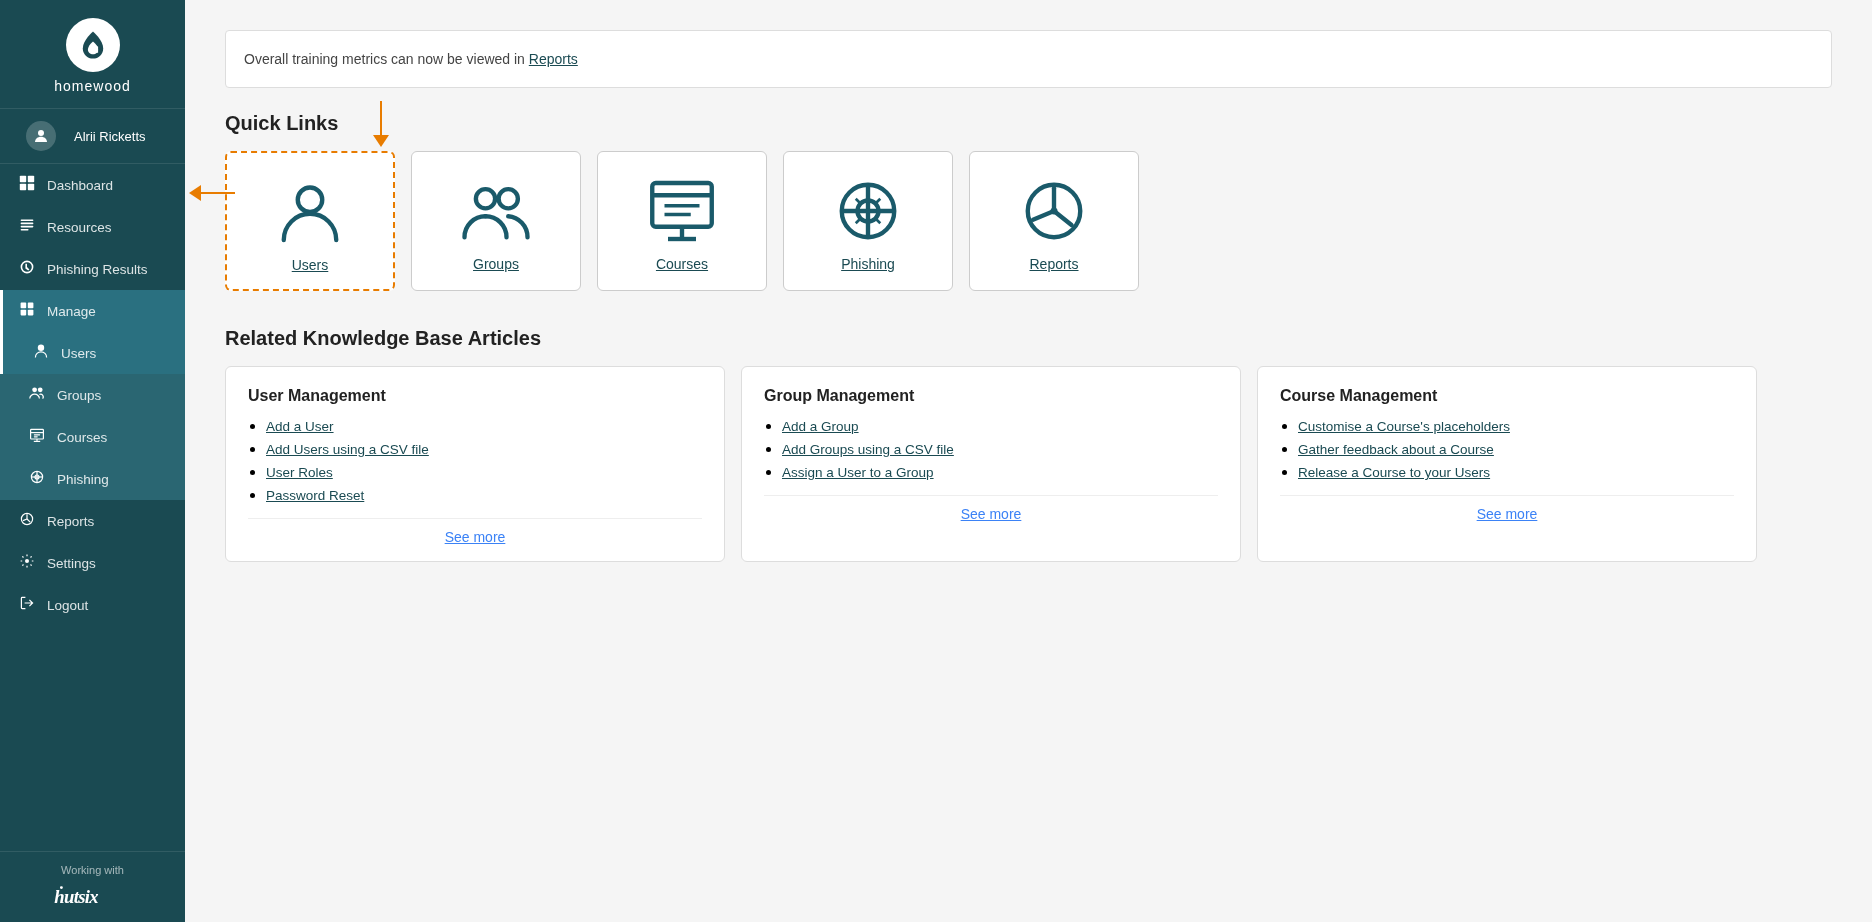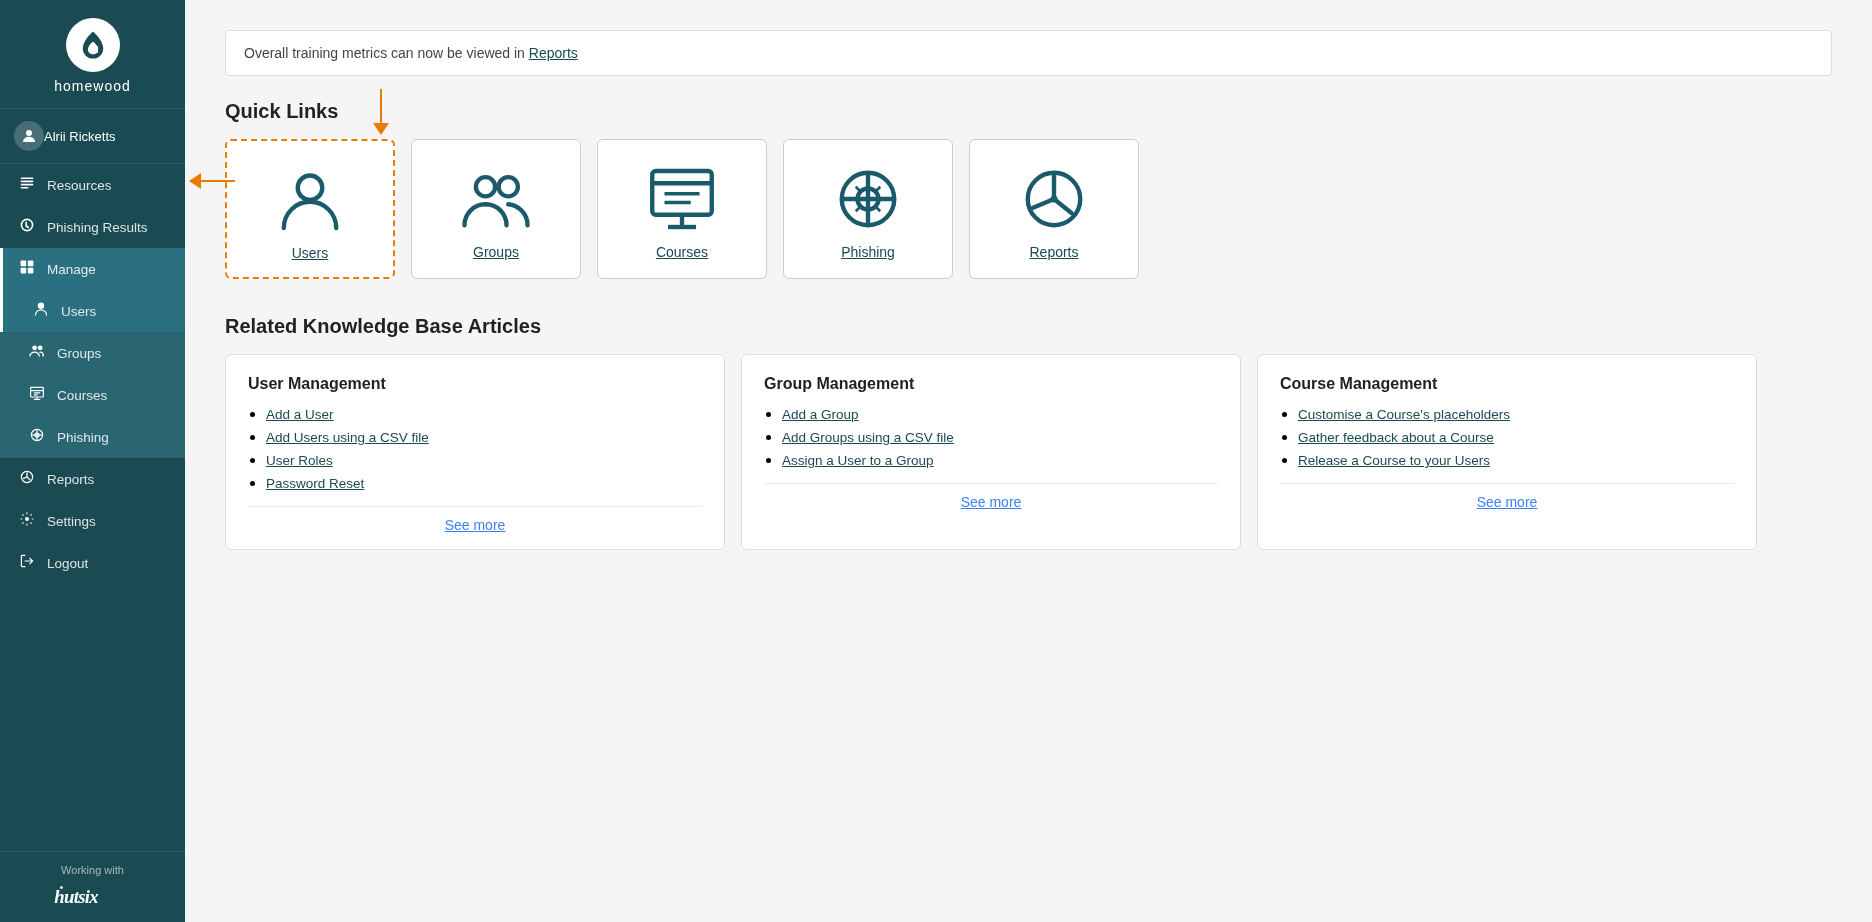--- a/index.html
+++ b/index.html
@@ -37,22 +37,22 @@
     .logo-text {
       font-size: 14px;
       letter-spacing: 1px;
       color: white;
       font-weight: 500;
     }
 
     .sidebar-user {
       display: flex;
       align-items: center;
-      gap: 0;
-      padding: 12px 14px;
+      gap: 18px;
+      padding: 12px 26px;
       border-bottom: 1px solid rgba(255,255,255,0.1);
       cursor: pointer;
     }
     .user-avatar {
       width: 30px;
       height: 30px;
       border-radius: 50%;
       background: rgba(255,255,255,0.2);
       display: flex;
       align-items: center;
@@ -128,21 +128,21 @@
       justify-content: center;
       font-size: 12px;
       font-weight: bold;
       cursor: pointer;
     }
 
     .info-banner {
       background: white;
       border: 1px solid #ddd;
       border-radius: 4px;
-      padding: 14px 18px;
+      padding: 20px 18px;
       margin-bottom: 24px;
       font-size: 14px;
       color: #444;
     }
     .info-banner a { color: #1a4a52; text-decoration: underline; }
 
     .section-title {
       font-size: 20px;
       font-weight: 700;
       color: #222;
@@ -257,20 +257,31 @@
       <svg width="18" height="18" viewBox="0 0 24 24" fill="white">
         <circle cx="12" cy="8" r="4" fill="white"></circle>
         <path d="M4 20c0-4 3.6-7 8-7s8 3 8 7" fill="white"></path>
       </svg>
     </div>
     <span class="user-name">Alrii Ricketts</span>
   </div>
 
   <div class="sidebar-nav">
 
+    <a class="nav-item">
+      <span class="nav-icon">
+        <svg width="16" height="16" viewBox="0 0 20 20" fill="white">
+            <rect x="1" y="1" width="8" height="8" rx="1" fill="white"></rect>
+            <rect x="11" y="1" width="8" height="8" rx="1" fill="white"></rect>
+            <rect x="1" y="11" width="8" height="8" rx="1" fill="white"></rect>
+            <rect x="11" y="11" width="8" height="8" rx="1" fill="white"></rect>
+          </svg>
+      </span>
+      <span>Dashboard</span>
+    </a>
 
     <a class="nav-item">
       <span class="nav-icon">
         <svg width="16" height="16" viewBox="0 0 20 20" fill="white">
             <rect x="2" y="3" width="16" height="2" rx="1" fill="white"></rect>
             <rect x="2" y="7" width="16" height="2" rx="1" fill="white"></rect>
             <rect x="2" y="11" width="16" height="2" rx="1" fill="white"></rect>
             <rect x="2" y="15" width="10" height="2" rx="1" fill="white"></rect>
           </svg>
       </span>

